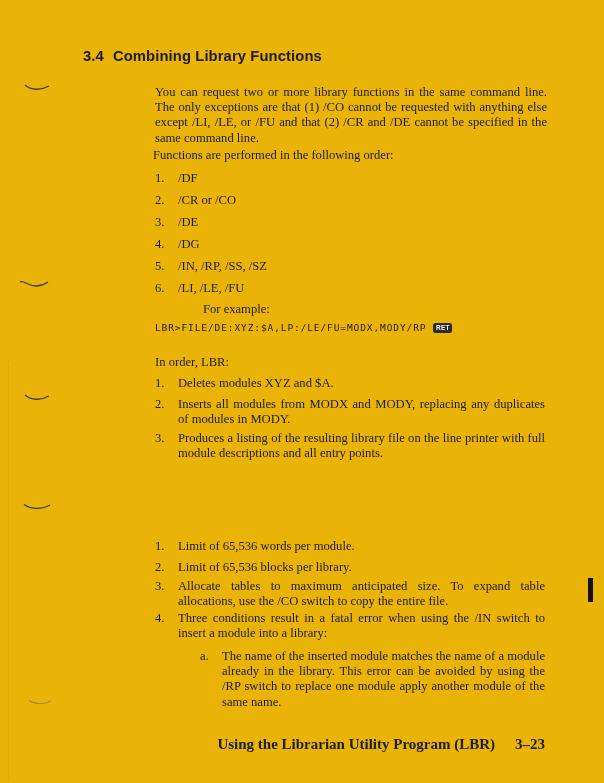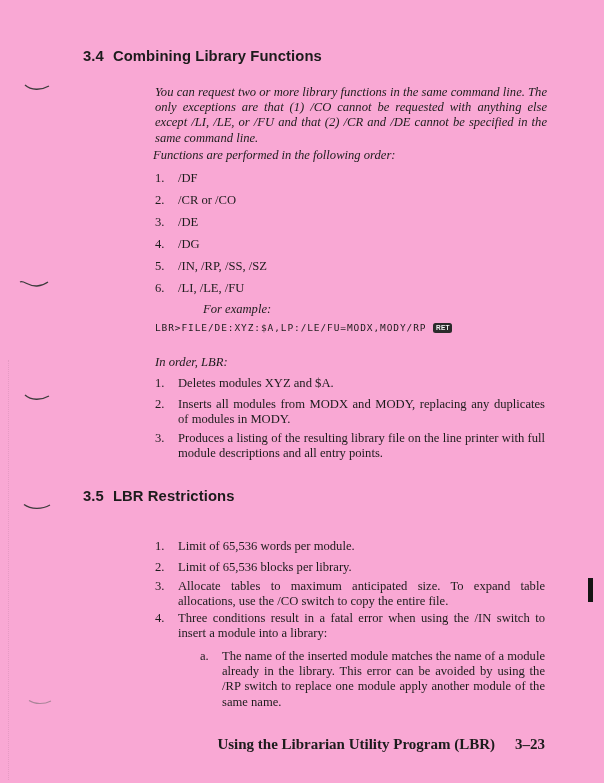--- a/index.html
+++ b/index.html
@@ -1,39 +1,38 @@
 <!DOCTYPE html>
 <html><head>
 <meta charset="utf-8">
 <style>
   html,body{margin:0;padding:0;background:#e8e8e8;}
   .page{
     position:relative;
     width:604px;height:783px;
-    background:#f9a8d4;
+    background:#eab308;
     font-family:"Liberation Serif",serif;
     color:#1c1c1c;
     overflow:hidden;
     margin:0 auto;
   }
   .abs{position:absolute;}
   .h-sec{
     font-family:"Liberation Sans",sans-serif;
     font-weight:bold;
     font-size:14.8px;
     line-height:16px;
     letter-spacing:0.1px;
     white-space:nowrap;
   }
   .h-sec .sec-num{margin-right:9px;}
   .body-text{
     font-size:12.6px;
     line-height:15.2px;
     text-align:justify;
-    font-style:italic;
   }
   .one-line{white-space:nowrap;text-align:left;}
   .li-row{position:absolute;display:flex;}
   .li-num{width:23px;flex:none;font-size:12.6px;line-height:15.2px;}
   .li-num-sub{width:22px;flex:none;font-size:12.6px;line-height:15.2px;}
   .li-text{flex:1;font-size:12.6px;line-height:15.2px;text-align:justify;}
   .code-line{
     font-family:"DejaVu Sans Mono",monospace;
     font-size:9.5px;
     line-height:11px;
@@ -155,23 +154,20 @@
   </div>
   <div class="li-row" style="left:155px;top:397px;width:390px;">
     <span class="li-num">2.</span>
     <span class="li-text">Inserts all modules from MODX and MODY, replacing any duplicates of modules in MODY.</span>
   </div>
   <div class="li-row" style="left:155px;top:431px;width:390px;">
     <span class="li-num">3.</span>
     <span class="li-text">Produces a listing of the resulting library file on the line printer with full module descriptions and all entry points.</span>
   </div>
 
-  <div class="abs h-sec" style="left:83px;top:488px;">
-    <span class="sec-num">3.5</span><span>LBR Restrictions</span>
-  </div>
 
 
   <div class="li-row" style="left:155px;top:539px;width:390px;">
     <span class="li-num">1.</span>
     <span class="li-text">Limit of 65,536 words per module.</span>
   </div>
   <div class="li-row" style="left:155px;top:560px;width:390px;">
     <span class="li-num">2.</span>
     <span class="li-text">Limit of 65,536 blocks per library.</span>
   </div>

